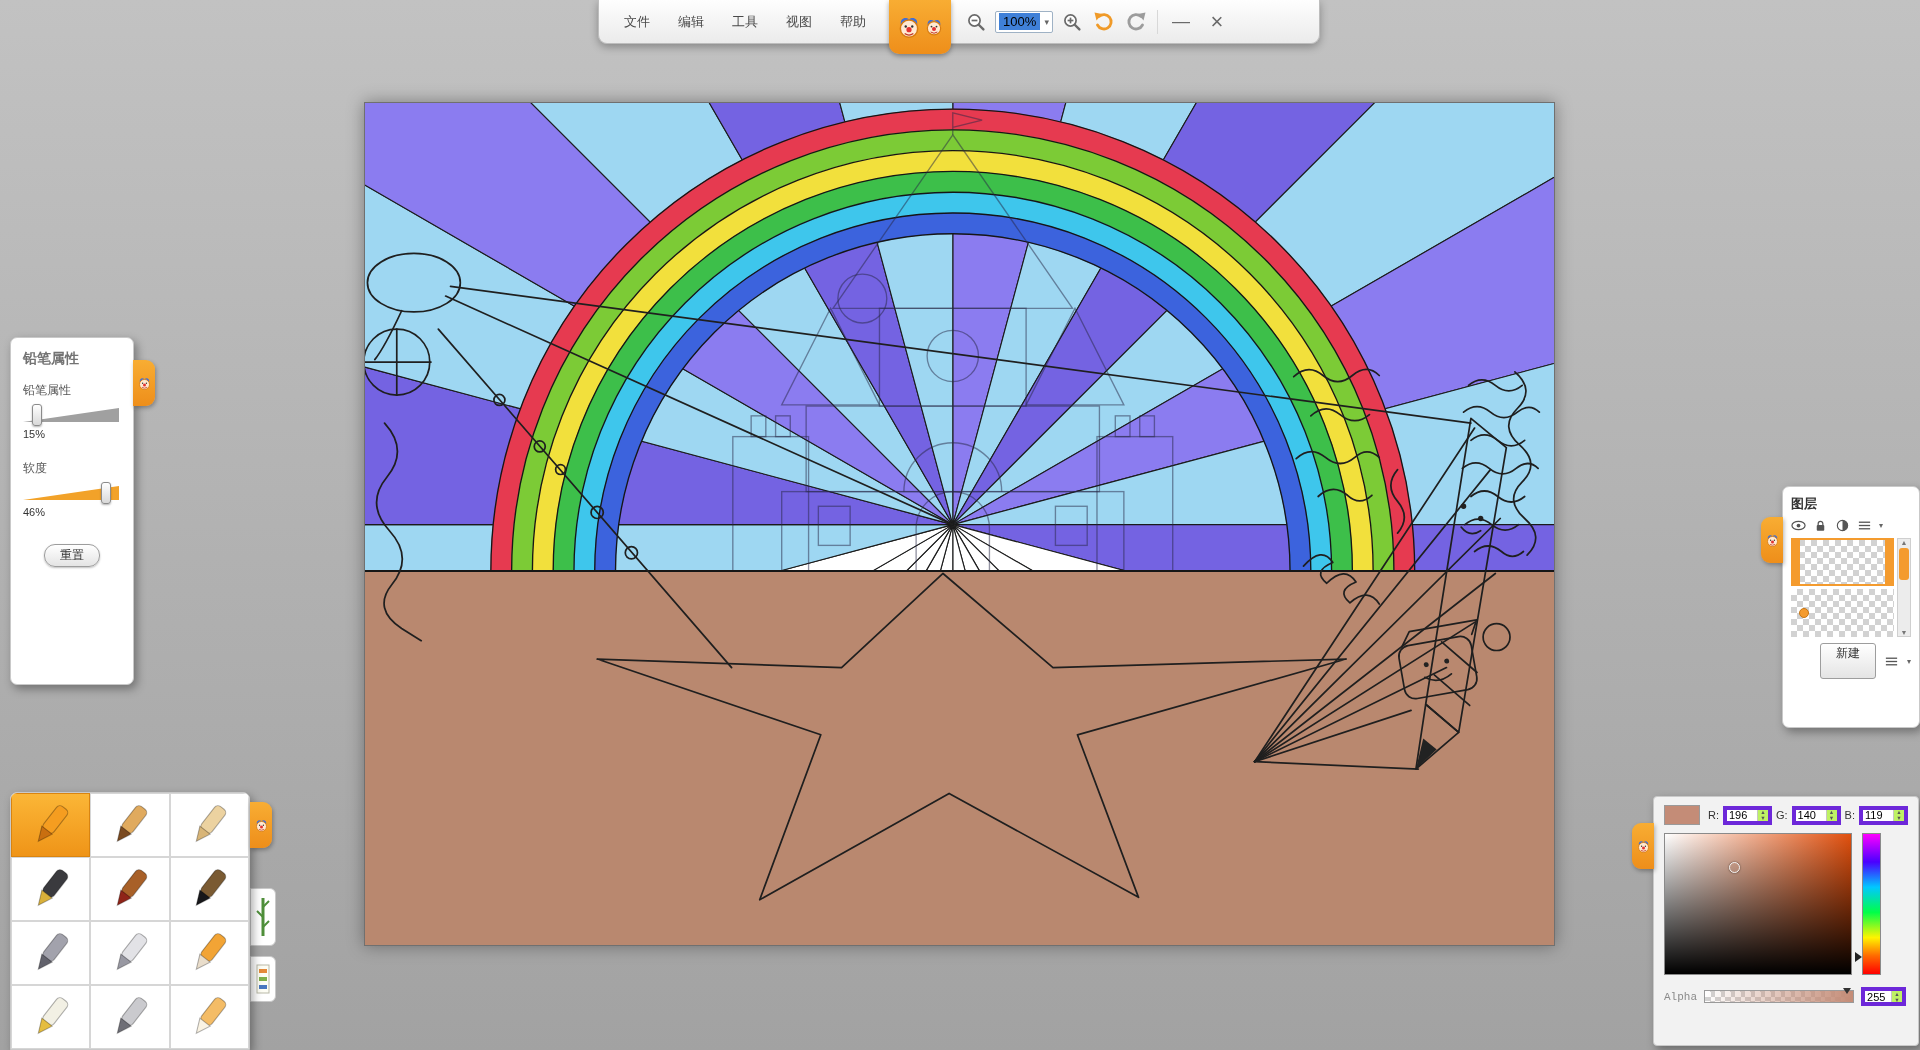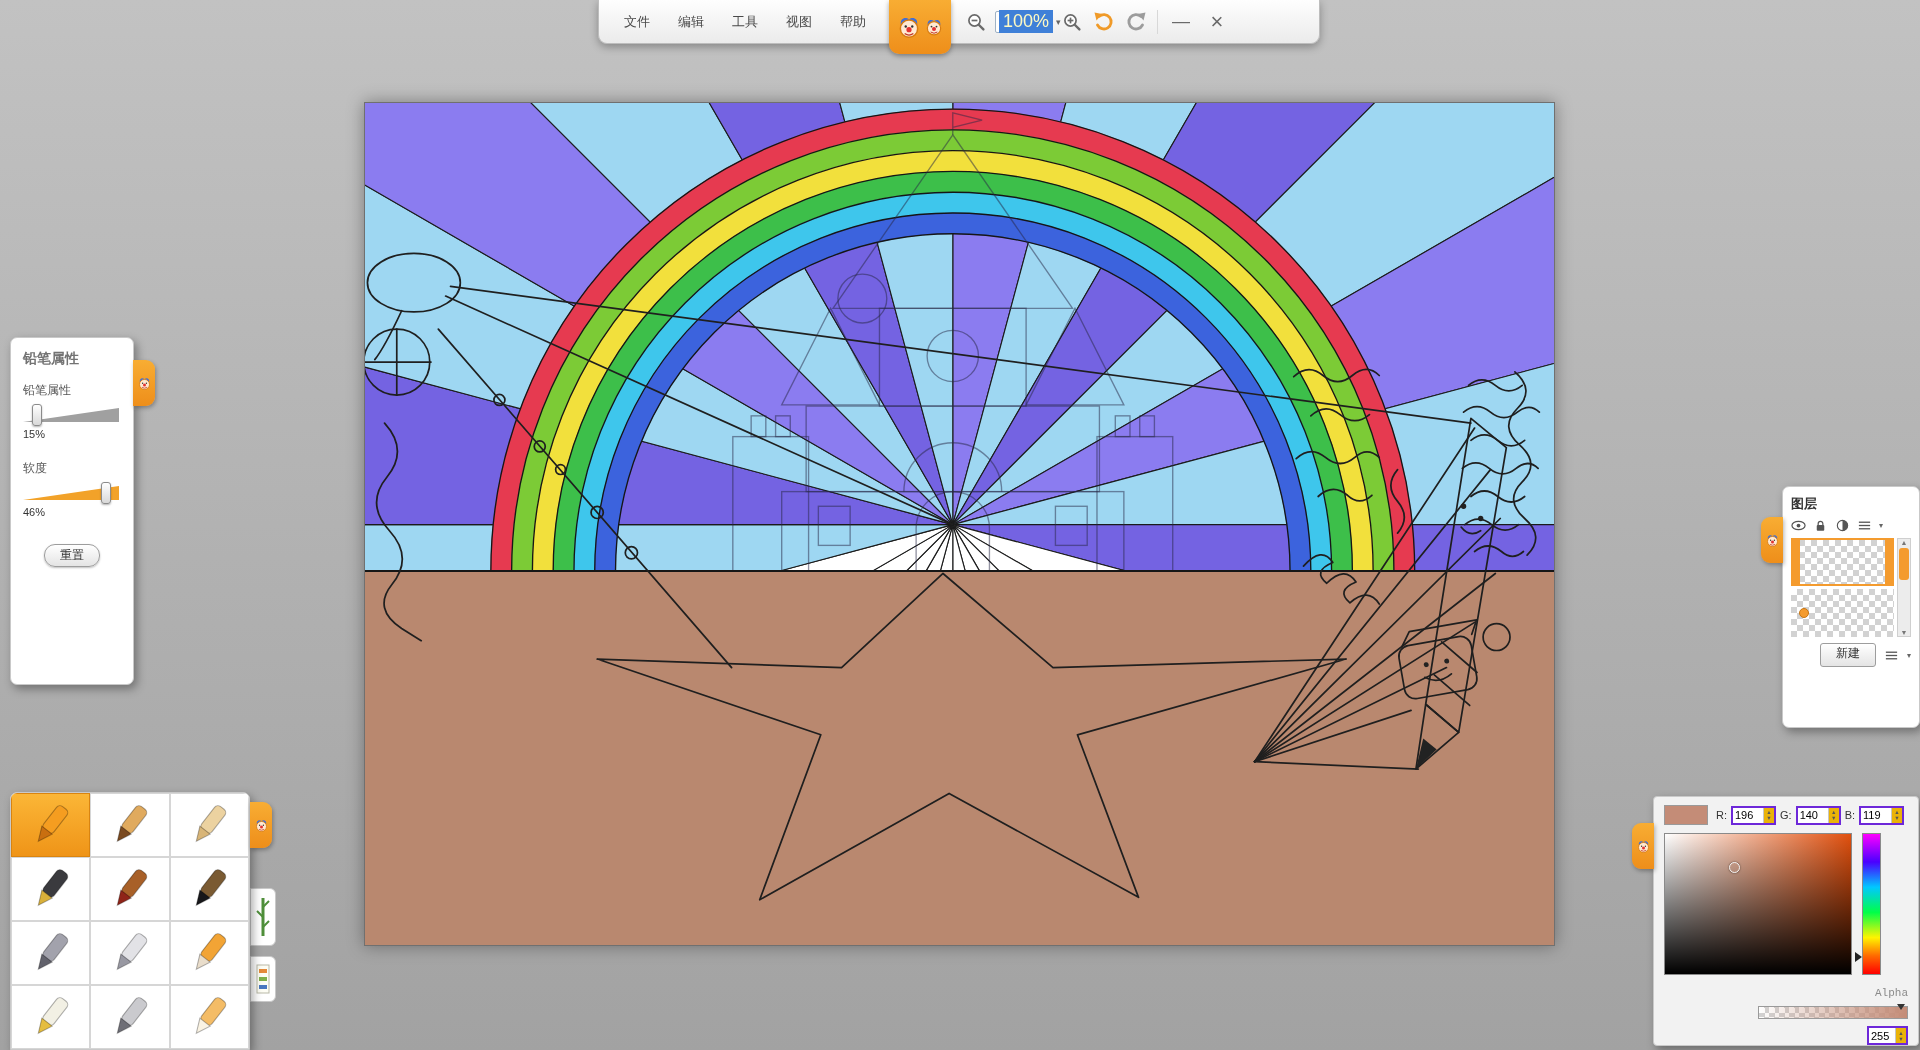--- a/index.html
+++ b/index.html
@@ -23,21 +23,21 @@
     position:relative; width:62px; height:54px; margin:0 8px; align-self:flex-start;
     background:linear-gradient(#f8ad33,#ee8e1a);
     border-radius:0 0 10px 10px; box-shadow:0 2px 5px rgba(0,0,0,.35);
     display:flex; align-items:center; justify-content:center; gap:2px;
   }
   .tb-btn { width:30px; height:30px; display:flex; align-items:center; justify-content:center; border-radius:4px; }
   .zoom-box {
     width:58px; height:22px; background:#fff; border:1px solid #9fb2c5; border-radius:2px;
     display:flex; align-items:center; padding-left:3px; margin:0 2px;
   }
-  .zoom-box .val { background:#3f80d8; color:#fef9c3; font-size:18px; padding:1px 4px; }
+  .zoom-box .val { background:#3f80d8; color:#000000; font-size:13px; padding:1px 4px; }
   .zoom-box .dd { margin-left:auto; font-size:9px; color:#666; padding:0 3px; }
   .win-btn { font-size:18px; color:#6a6a6a; width:34px; height:30px; display:flex; align-items:center; justify-content:center; border-radius:4px; }
   
   .canvas {
     position:absolute; left:364px; top:102px; width:1191px; height:844px; z-index:1;
     background:#fff; border:1px solid #707070; box-shadow:0 0 16px rgba(0,0,0,.35);
   }
   .canvas svg { display:block; width:100%; height:100%; }
   
   .panel {
@@ -92,54 +92,54 @@
   .layer-row { position:relative; height:48px; }
   .layer-thumb { position:absolute; inset:0; }
   .layer-row.sel { border:2px solid #f49b2e; }
   .sel-bar { position:absolute; top:0; bottom:0; width:7px; background:#f49b2e; }
   .sel-bar.l { left:0; } .sel-bar.r { right:0; }
   .layer-dot { position:absolute; left:8px; top:50%; margin-top:-5px; width:10px; height:10px; border-radius:50%; background:#f49b2e; border:1px solid #c87613; }
   .layers-scroll { width:14px; margin-left:3px; background:#ececec; border:1px solid #cfcfcf; display:flex; flex-direction:column; align-items:center; font-size:7px; color:#777; }
   .layers-scroll .thumb { width:10px; height:32px; background:#f49b2e; border-radius:3px; margin-top:2px; }
   .layers-footer { display:flex; align-items:center; margin-top:6px; gap:8px; }
   .new-btn {
-    width:56px; height:24px; font-size:12px; color:#333; text-align:center; line-height:18px;
+    width:56px; height:36px; font-size:12px; color:#333; text-align:center; line-height:18px;
     background:linear-gradient(#ffffff,#e4e4e4); border:1px solid #9d9d9d; border-radius:3px;
     margin-left:auto;
   }
   .checker {
     background-color:#fff;
     background-image:
       linear-gradient(45deg,#d2d2d2 25%,transparent 25%,transparent 75%,#d2d2d2 75%),
       linear-gradient(45deg,#d2d2d2 25%,transparent 25%,transparent 75%,#d2d2d2 75%);
     background-size:12px 12px; background-position:0 0,6px 6px;
   }
   
   .color-panel { left:1653px; top:796px; width:266px; height:250px; background:#f2f2f2; border-radius:4px; padding:8px 10px; }
   .rgb-row { display:flex; align-items:center; gap:4px; margin-bottom:8px; }
   .swatch { width:44px; height:20px; border:1px solid #9a9a9a; margin-right:4px; }
   .rgb-lbl { font-size:11px; color:#333; }
-  .numbox { display:flex; align-items:stretch; background:#eab308; border:2px solid #6d28d9; height:19px; }
+  .numbox { display:flex; align-items:stretch; background:#bef264; border:4px solid #6d28d9; height:19px; }
   .numbox input { width:30px; border:none; outline:none; font-size:11px; padding:0 2px; font-family:inherit; }
   .spin { display:flex; flex-direction:column; justify-content:center; border-left:1px solid #c6c6c6; width:11px; }
   .spin span { font-size:5.5px; line-height:6px; color:#555; text-align:center; }
   .sv-area { display:flex; gap:10px; }
   .sv-square {
     position:relative; width:188px; height:142px; border:1px solid #8a8a8a;
     background:
       linear-gradient(to top, #000, rgba(0,0,0,0)),
       linear-gradient(to right, #fff, #e1500e);
   }
   .sv-cursor { position:absolute; left:64px; top:28px; width:11px; height:11px; border:1.6px solid #f2f2f2; border-radius:50%; box-shadow:0 0 2px rgba(0,0,0,.6); }
   .hue-bar {
     position:relative; width:19px; height:142px; border:1px solid #8a8a8a;
     background:linear-gradient(#ff00ff,#4a00ff 20%,#00c8ff 38%,#00ff48 56%,#fff400 74%,#ff6a00 87%,#ff0000);
   }
   .hue-marker { position:absolute; left:-8px; top:84%; width:0; height:0; border-top:5px solid transparent; border-bottom:5px solid transparent; border-left:7px solid #222; }
-  .alpha-row { display:flex; align-items:flex-end; gap:7px; margin-top:12px;flex-direction:column; }
+  .alpha-row { display:flex; align-items:center; gap:7px; margin-top:12px; }
   .alpha-lbl { font-size:11px; color:#8a8a8a; font-family:"Liberation Mono","DejaVu Sans Mono",monospace; }
   .alpha-track { position:relative; width:150px; height:13px; border:1px solid #9a9a9a; background-size:10px 10px !important; }
   .alpha-grad { position:absolute; inset:0; }
   .alpha-notch { position:absolute; right:2px; top:-3px; width:0; height:0; border-left:4px solid transparent; border-right:4px solid transparent; border-top:6px solid #333; }
   
   .icon-sep { width:1px; height:24px; background:#d8d8d8; margin:0 4px; }
 </style>
 </head>
 <body>
 

